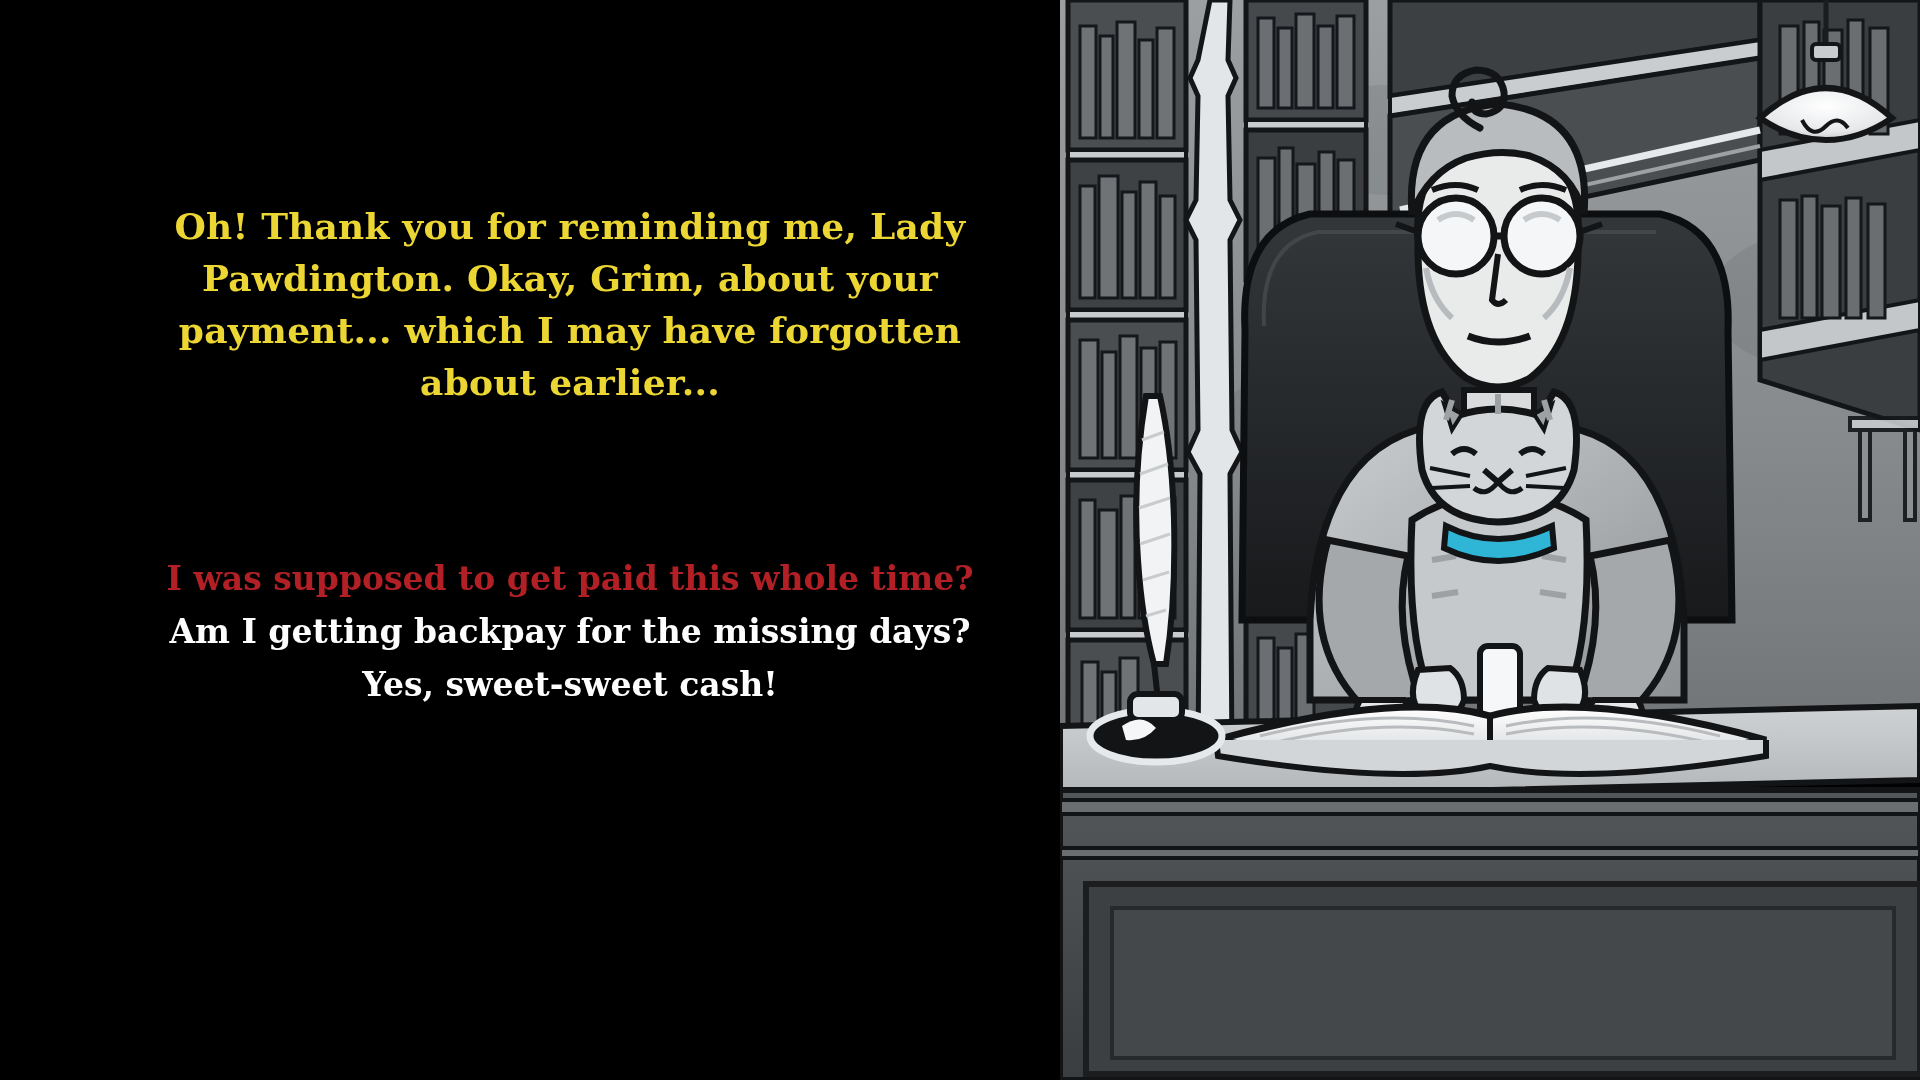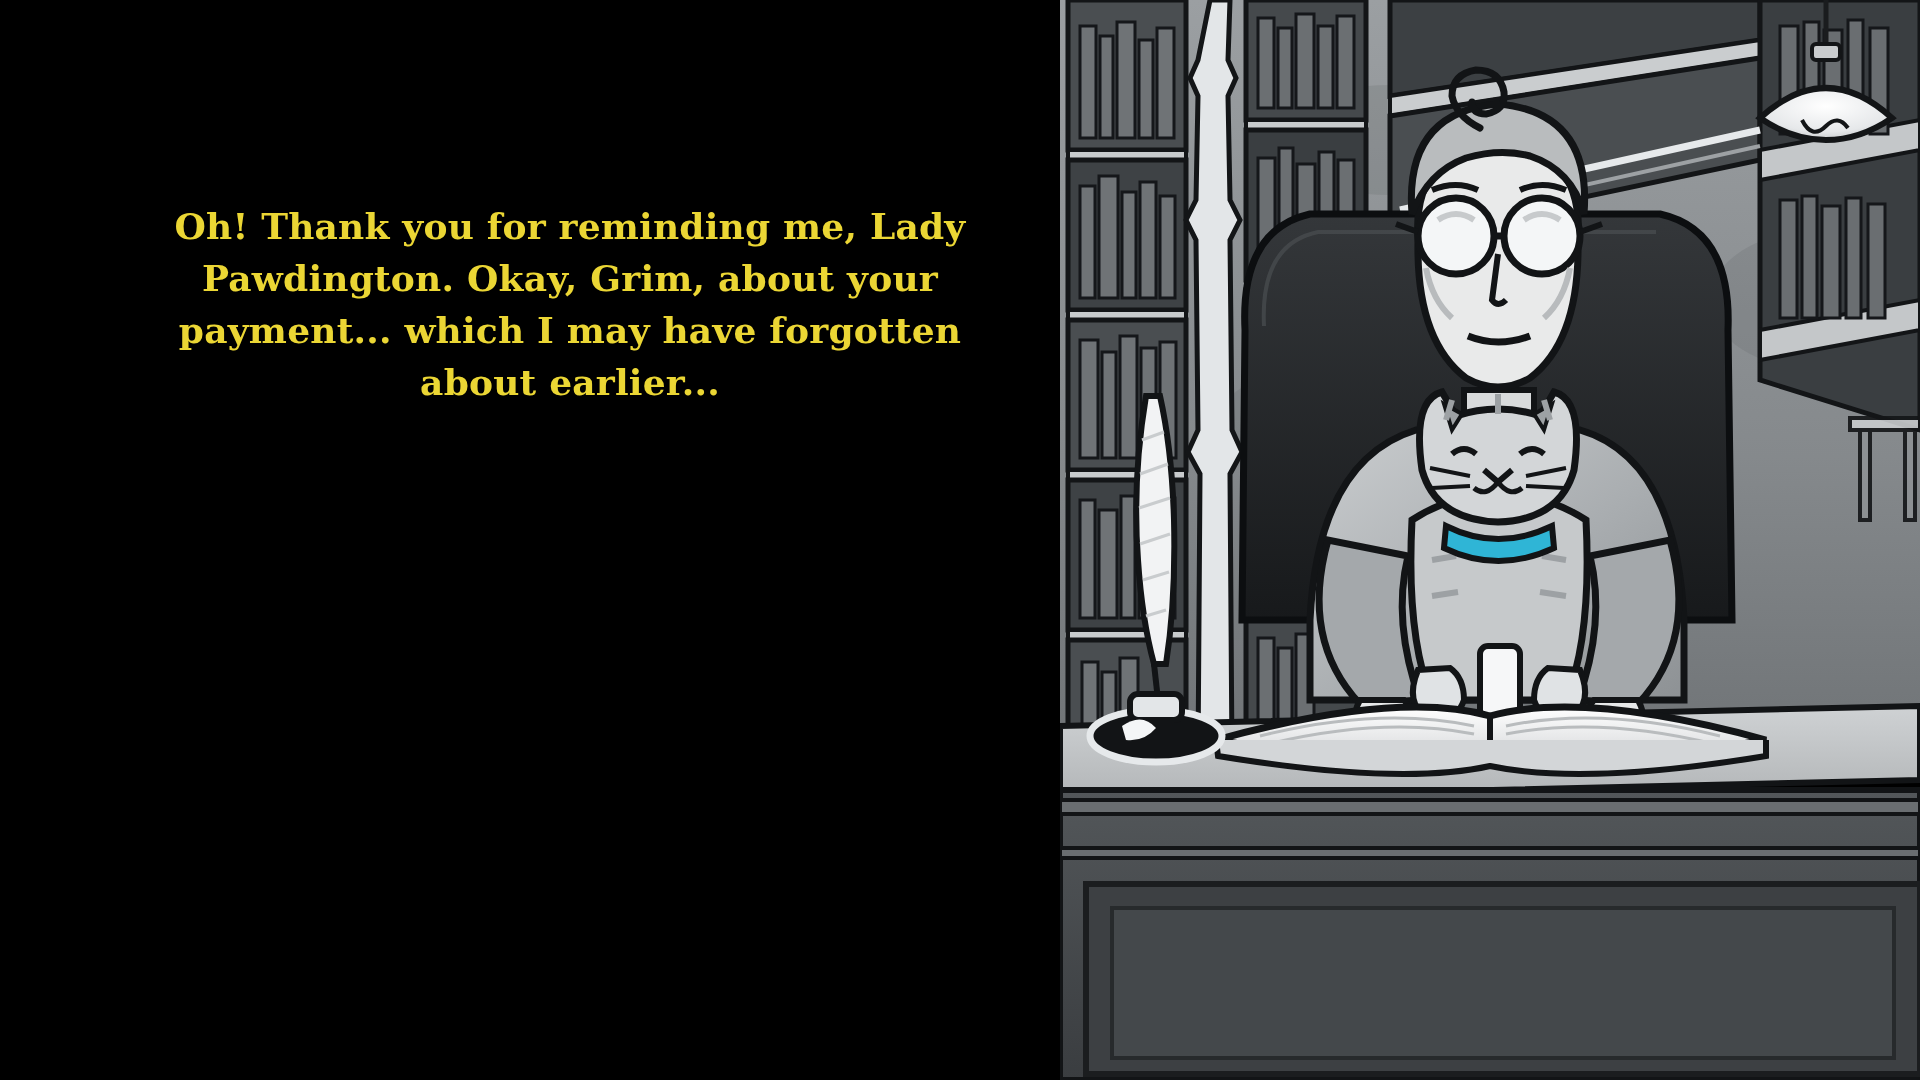--- a/index.html
+++ b/index.html
@@ -59,20 +59,25 @@
 
   <div class="dialogue-col">
 
     <div class="speech-block" id="speech-primary">
       <span>Oh! Thank you for reminding me, Lady</span>
       <span>Pawdington. Okay, Grim, about your</span>
       <span>payment... which I may have forgotten about</span>
       <span>earlier...</span>
     </div>
 
+    <div class="speech-block" id="speech-secondary">
+      <span class="line-red">I was supposed to get paid this whole time?</span>
+      <span class="line-white">Am I getting backpay for the missing days?</span>
+      <span class="line-white">Yes, sweet-sweet cash!</span>
+    </div>
 
   </div>
 
   <div class="art-panel">
     <div class="art-inner">
       <svg class="art-svg" viewBox="0 0 860 1080" preserveAspectRatio="xMinYMin slice">
         <defs>
           <linearGradient id="wallG" x1="0" y1="0" x2="0" y2="1">
             <stop offset="0%" stop-color="#9B9FA2"></stop>
             <stop offset="60%" stop-color="#85898C"></stop>

